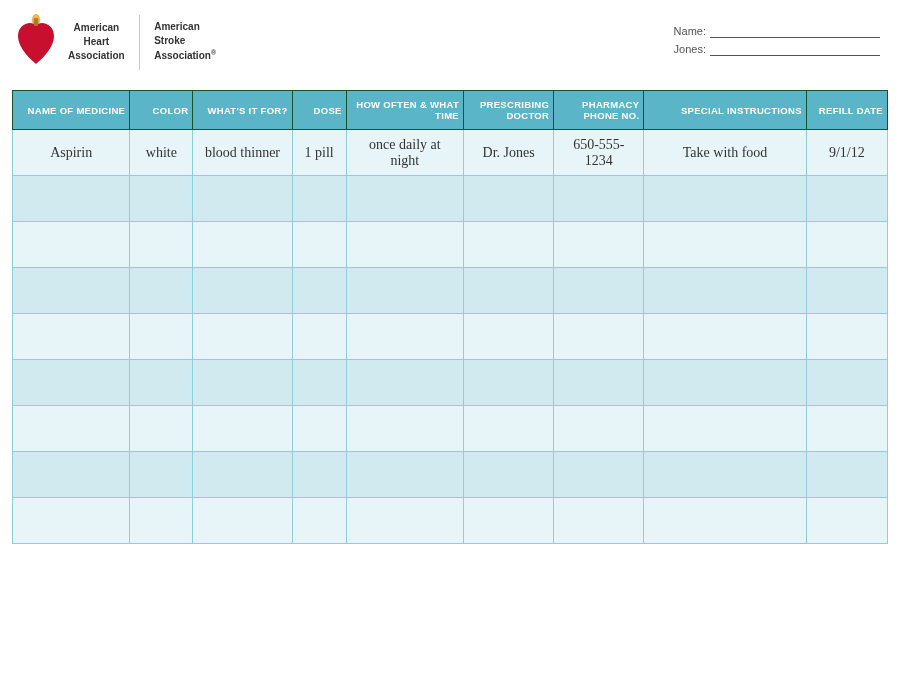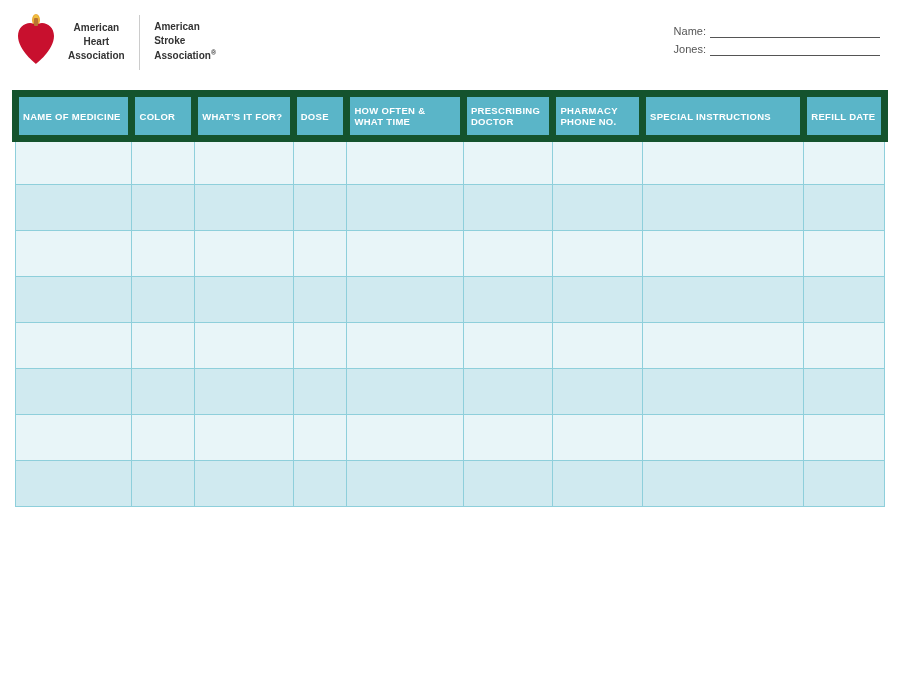--- a/index.html
+++ b/index.html
@@ -118,23 +118,23 @@
     }
 
     thead tr {
       background-color: #5ab5c8;
     }
 
     thead th {
       color: #fff;
       font-size: 9.5px;
       font-weight: bold;
-      text-align: left;
+      text-align: right;
       padding: 8px 4px;
-      border: 7px solid #14532d;
+      border: 1px solid #14532d;
       letter-spacing: 0.3px;
       text-transform: uppercase;
     }
 
     tbody tr:nth-child(odd) {
       background-color: #e8f5f8;
     }
 
     tbody tr:nth-child(even) {
       background-color: #d0eaf0;
@@ -224,20 +224,31 @@
           <th class="col-whats">WHAT'S IT FOR?</th>
           <th class="col-dose">DOSE</th>
           <th class="col-howoften">HOW OFTEN &amp; WHAT TIME</th>
           <th class="col-doctor">PRESCRIBING DOCTOR</th>
           <th class="col-pharmacy">PHARMACY PHONE NO.</th>
           <th class="col-special">SPECIAL INSTRUCTIONS</th>
           <th class="col-refill">REFILL DATE</th>
         </tr>
       </thead>
       <tbody id="table-body">
+      <tr>
+            <td>Aspirin</td>
+            <td>white</td>
+            <td>blood thinner</td>
+            <td>1 pill</td>
+            <td>once daily at night</td>
+            <td>Dr. Jones</td>
+            <td>650-555-1234</td>
+            <td>Take with food</td>
+            <td>9/1/12</td>
+          </tr>
           <tr>
             <td></td>
             <td></td>
             <td></td>
             <td></td>
             <td></td>
             <td></td>
             <td></td>
             <td></td>
             <td></td>

